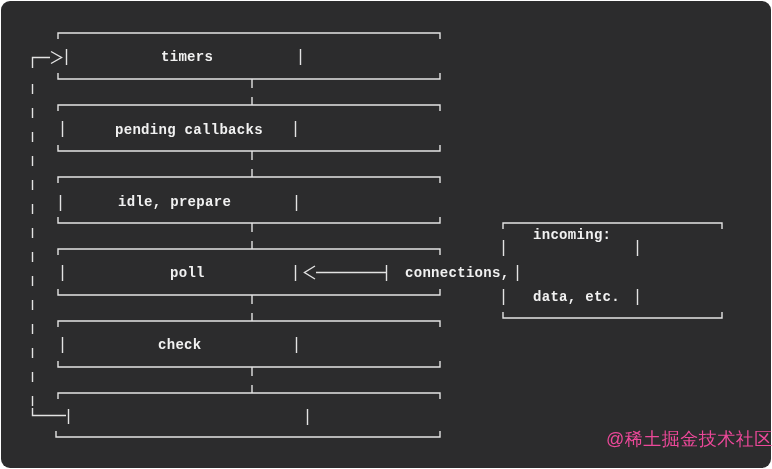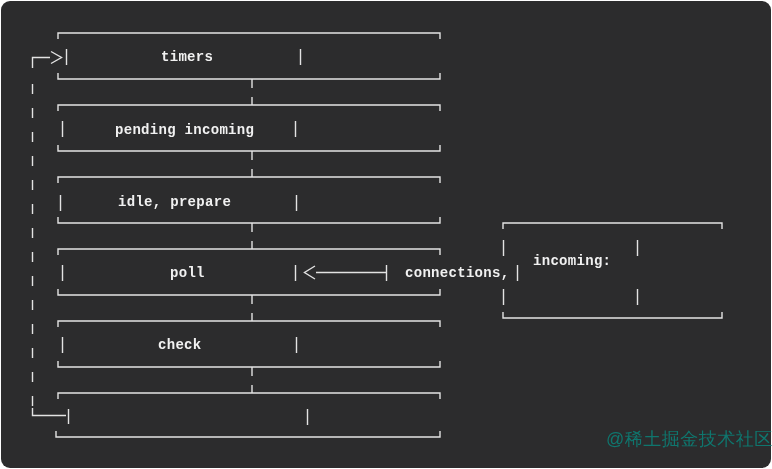--- a/index.html
+++ b/index.html
@@ -14,21 +14,21 @@
   svg.lines{position:absolute;left:0;top:0;}
   .lbl{
     position:absolute;
     font-family:"Liberation Mono","DejaVu Sans Mono",monospace;
     font-size:14px;font-weight:700;line-height:18px;
     color:#f1f1f1;letter-spacing:.3px;white-space:pre;
   }
   .wm{
     position:absolute;left:606px;top:428px;
     font-family:"Liberation Sans","DejaVu Sans",sans-serif;
-    font-size:18px;line-height:22px;color:#0f766e;letter-spacing:.5px;
+    font-size:18px;line-height:22px;color:#ec4899;letter-spacing:.5px;
     white-space:pre;
   }
 </style>
 </head>
 <body>
 
 <div class="panel"></div>
 
 <div class="stage">
 
@@ -104,23 +104,24 @@
     </g>
 
     <g>
       <path d="M386.5 265 L386.5 281"></path>
       <path d="M316 272.5 L386.5 272.5"></path>
       <path d="M315 266 L304.5 272.5 L315 279"></path>
     </g>
   </svg>
 
   <span class="lbl" style="left:161px;top:48px">timers</span>
-  <span class="lbl" style="left:115px;top:121px">pending incoming</span>
+  <span class="lbl" style="left:115px;top:121px">pending callbacks</span>
   <span class="lbl" style="left:118px;top:193px">idle, prepare</span>
   <span class="lbl" style="left:170px;top:264px">poll</span>
   <span class="lbl" style="left:158px;top:336px">check</span>
 
-  <span class="lbl" style="left:533px;top:252px">incoming:</span>
+  <span class="lbl" style="left:533px;top:226px">incoming:</span>
   <span class="lbl" style="left:405px;top:264px">connections,</span>
+  <span class="lbl" style="left:533px;top:288px">data, etc.</span>
 
   <span class="wm">@稀土掘金技术社区</span>
 
 </div>
 
 </body></html>

